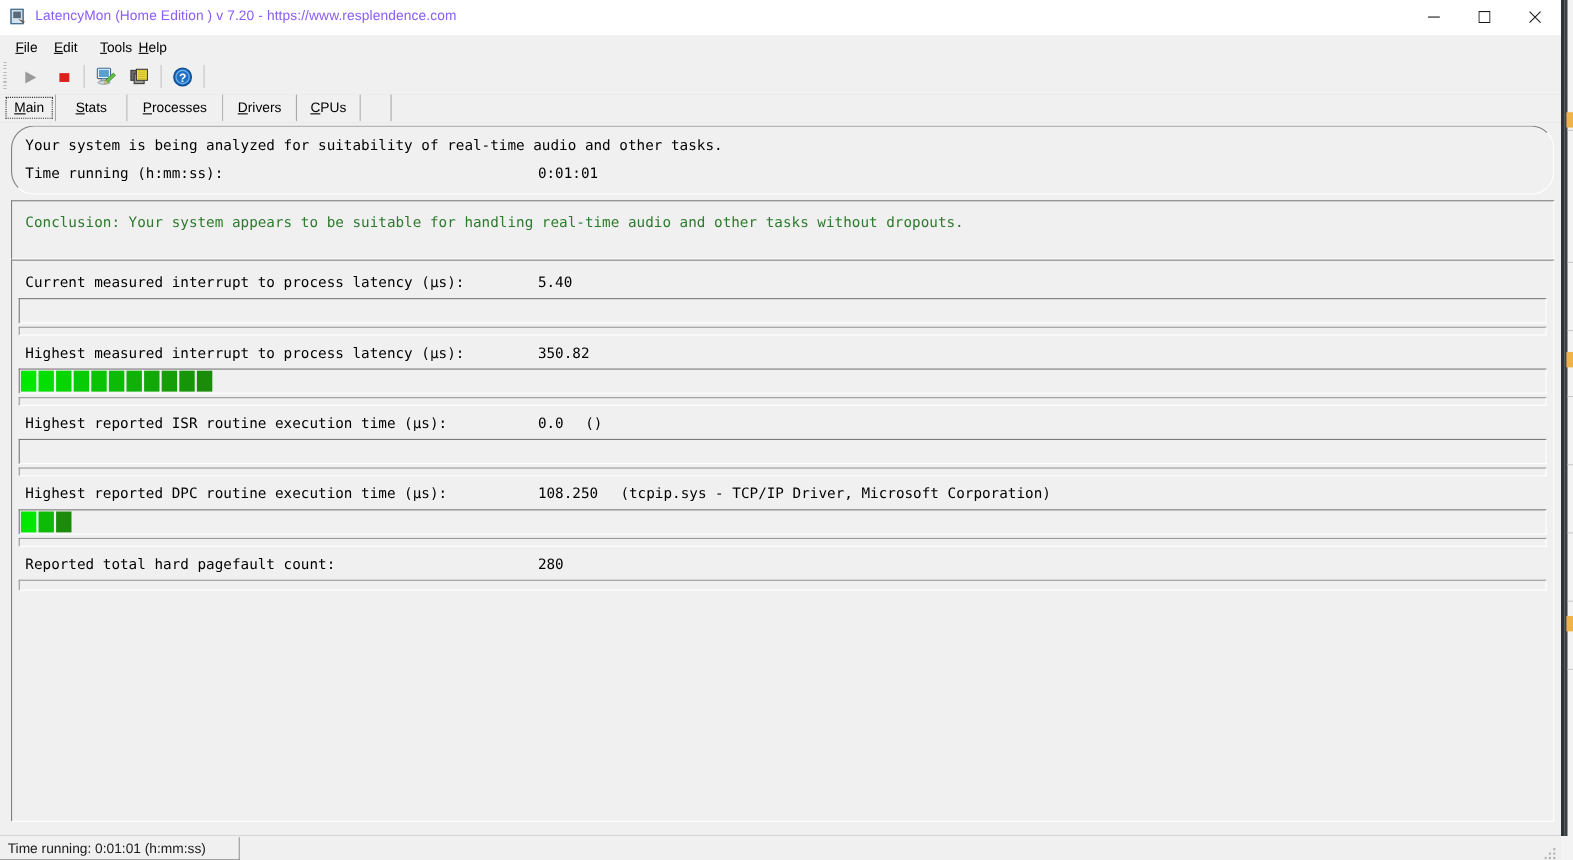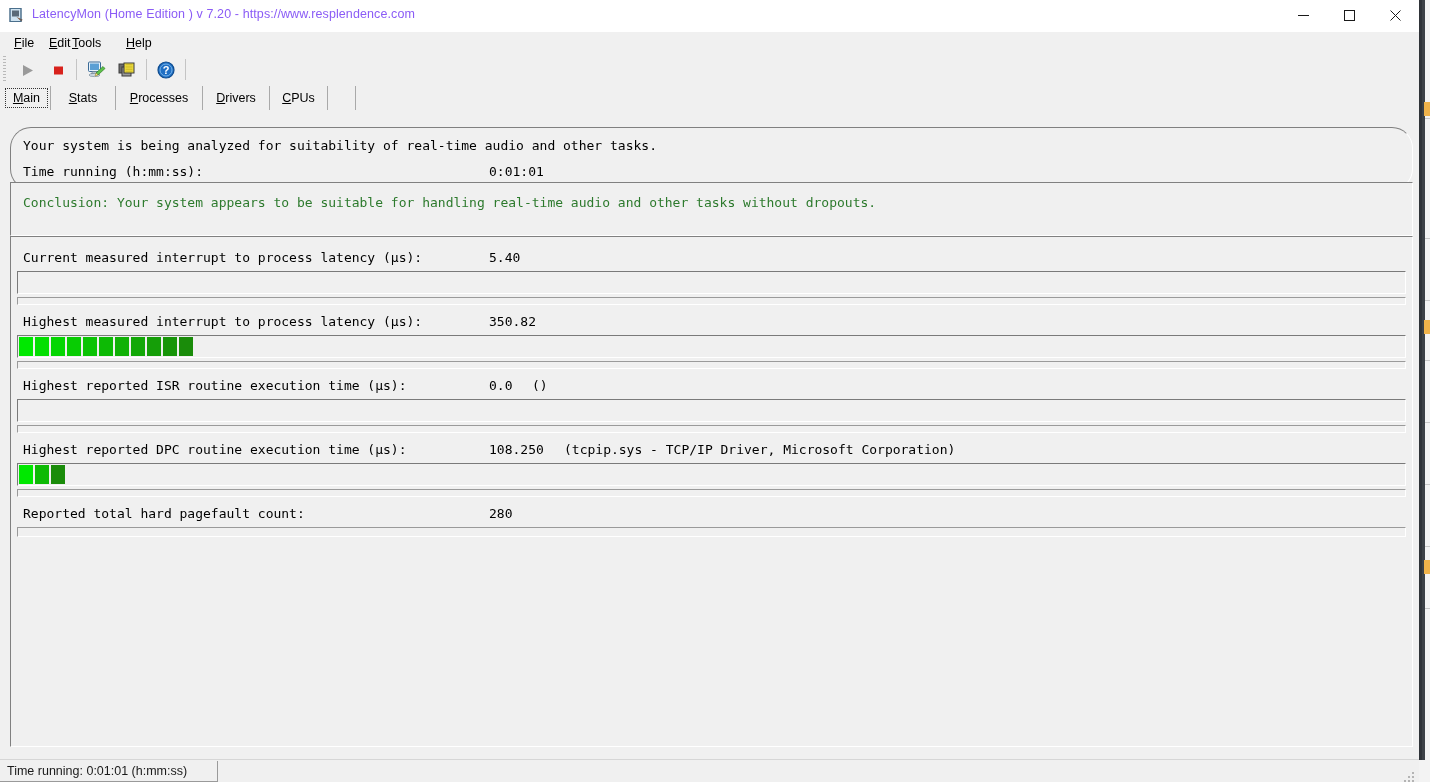--- a/index.html
+++ b/index.html
@@ -247,21 +247,21 @@
       <div class="wbtn close" style="left:1372px;">
         <svg width="11" height="11" viewBox="0 0 11 11">
           <path d="M0.5 0.5 L10.5 10.5 M10.5 0.5 L0.5 10.5" stroke="#1a1a1a" stroke-width="1" fill="none"></path>
         </svg>
       </div>
     </div>
 
     <div class="menubar">
       <div class="menu-item" style="left:10px;"><u>F</u>ile</div>
       <div class="menu-item" style="left:45px;"><u>E</u>dit</div>
-      <div class="menu-item" style="left:68px;"><u>T</u>ools</div>
+      <div class="menu-item" style="left:87px;"><u>T</u>ools</div>
       <div class="menu-item" style="left:122px;"><u>H</u>elp</div>
     </div>
 
     <div class="toolbar">
       <div class="tb-grip"></div>
 
       <div class="tb-btn" style="left:14px;">
         <svg width="17" height="17" viewBox="0 0 17 17">
           <path d="M4 3 L14 8.5 L4 14 Z" fill="#9a9a9a"></path>
         </svg>
@@ -324,21 +324,21 @@
         <span><u>D</u>rivers</span>
       </div>
       <div class="tab" style="left:270px; width:58px;">
         <span><u>C</u>PUs</span>
       </div>
       <div class="tab" style="left:328px; width:28px; border-right:1px solid #a9a9a9;"></div>
     </div>
 
     <div class="content">
 
-      <div class="panel" style="left:10px; top:16px; width:1403px; height:63px;border-radius:21px;">
+      <div class="panel" style="left:10px; top:3px; width:1403px; height:63px;border-radius:21px;">
         <div class="mono" style="position:absolute; left:12px; top:10px;">Your system is being analyzed for suitability of real-time audio and other tasks.</div>
         <div class="mono" style="position:absolute; left:12px; top:36px;">Time running (h:mm:ss):</div>
         <div class="mono" style="position:absolute; left:478px; top:36px;">0:01:01</div>
       </div>
 
       <div class="panel" style="left:10px; top:71px; width:1403px; height:54px;">
         <div class="mono green" style="position:absolute; left:12px; top:12px;">Conclusion: Your system appears to be suitable for handling real-time audio and other tasks without dropouts.</div>
       </div>
 
       <div class="panel" style="left:10px; top:125px; width:1403px; height:511px;">

